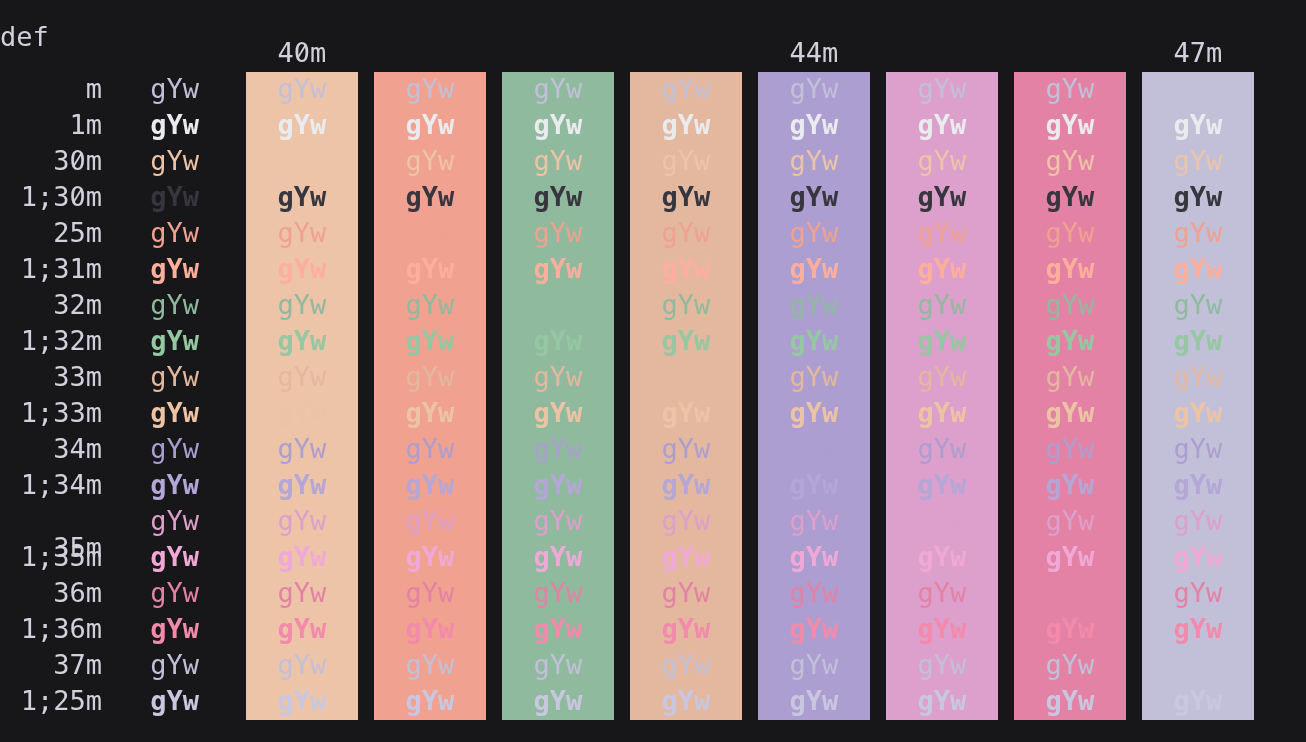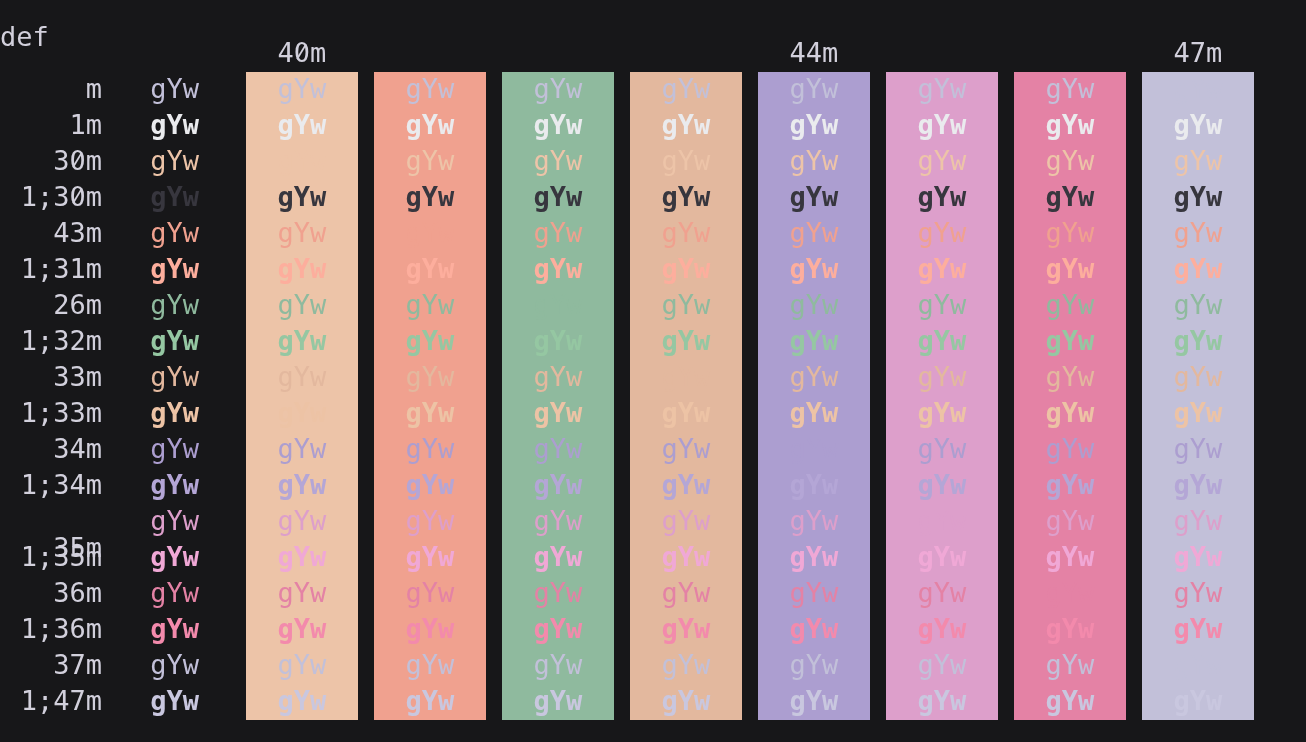--- a/index.html
+++ b/index.html
@@ -74,41 +74,41 @@
 <div class="rowlbl" style="top:179px">1;30m</div>
 <div class="defcell bold" style="top: 179px; color: rgb(55, 54, 62);">gYw</div>
 <div class="cell bold" style="top: 179px; left: 246px; color: rgb(55, 54, 62);">gYw</div>
 <div class="cell bold" style="top: 179px; left: 374px; color: rgb(55, 54, 62);">gYw</div>
 <div class="cell bold" style="top: 179px; left: 502px; color: rgb(55, 54, 62);">gYw</div>
 <div class="cell bold" style="top: 179px; left: 630px; color: rgb(55, 54, 62);">gYw</div>
 <div class="cell bold" style="top: 179px; left: 758px; color: rgb(55, 54, 62);">gYw</div>
 <div class="cell bold" style="top: 179px; left: 886px; color: rgb(55, 54, 62);">gYw</div>
 <div class="cell bold" style="top: 179px; left: 1014px; color: rgb(55, 54, 62);">gYw</div>
 <div class="cell bold" style="top: 179px; left: 1142px; color: rgb(55, 54, 62);">gYw</div>
-<div class="rowlbl" style="top:215px">43m</div>
+<div class="rowlbl" style="top:215px">25m</div>
 <div class="defcell" style="top: 215px; color: rgb(240, 161, 143);">gYw</div>
 <div class="cell" style="top: 215px; left: 246px; color: rgb(240, 161, 143);">gYw</div>
 <div class="cell" style="top: 215px; left: 374px; color: rgb(240, 161, 143);">gYw</div>
 <div class="cell" style="top: 215px; left: 502px; color: rgb(240, 161, 143);">gYw</div>
 <div class="cell" style="top: 215px; left: 630px; color: rgb(240, 161, 143);">gYw</div>
 <div class="cell" style="top: 215px; left: 758px; color: rgb(240, 161, 143);">gYw</div>
 <div class="cell" style="top: 215px; left: 886px; color: rgb(240, 161, 143);">gYw</div>
 <div class="cell" style="top: 215px; left: 1014px; color: rgb(240, 161, 143);">gYw</div>
 <div class="cell" style="top: 215px; left: 1142px; color: rgb(240, 161, 143);">gYw</div>
 <div class="rowlbl" style="top:251px">1;31m</div>
 <div class="defcell bold" style="top: 251px; color: rgb(253, 174, 157);">gYw</div>
 <div class="cell bold" style="top: 251px; left: 246px; color: rgb(253, 174, 157);">gYw</div>
 <div class="cell bold" style="top: 251px; left: 374px; color: rgb(253, 174, 157);">gYw</div>
 <div class="cell bold" style="top: 251px; left: 502px; color: rgb(253, 174, 157);">gYw</div>
 <div class="cell bold" style="top: 251px; left: 630px; color: rgb(253, 174, 157);">gYw</div>
 <div class="cell bold" style="top: 251px; left: 758px; color: rgb(253, 174, 157);">gYw</div>
 <div class="cell bold" style="top: 251px; left: 886px; color: rgb(253, 174, 157);">gYw</div>
 <div class="cell bold" style="top: 251px; left: 1014px; color: rgb(253, 174, 157);">gYw</div>
 <div class="cell bold" style="top: 251px; left: 1142px; color: rgb(253, 174, 157);">gYw</div>
-<div class="rowlbl" style="top:287px">26m</div>
+<div class="rowlbl" style="top:287px">32m</div>
 <div class="defcell" style="top: 287px; color: rgb(143, 186, 158);">gYw</div>
 <div class="cell" style="top: 287px; left: 246px; color: rgb(143, 186, 158);">gYw</div>
 <div class="cell" style="top: 287px; left: 374px; color: rgb(143, 186, 158);">gYw</div>
 <div class="cell" style="top: 287px; left: 502px; color: rgb(143, 186, 158);">gYw</div>
 <div class="cell" style="top: 287px; left: 630px; color: rgb(143, 186, 158);">gYw</div>
 <div class="cell" style="top: 287px; left: 758px; color: rgb(143, 186, 158);">gYw</div>
 <div class="cell" style="top: 287px; left: 886px; color: rgb(143, 186, 158);">gYw</div>
 <div class="cell" style="top: 287px; left: 1014px; color: rgb(143, 186, 158);">gYw</div>
 <div class="cell" style="top: 287px; left: 1142px; color: rgb(143, 186, 158);">gYw</div>
 <div class="rowlbl" style="top:323px">1;32m</div>
@@ -204,21 +204,21 @@
 <div class="rowlbl" style="top:647px">37m</div>
 <div class="defcell" style="top: 647px; color: rgb(194, 192, 217);">gYw</div>
 <div class="cell" style="top: 647px; left: 246px; color: rgb(194, 192, 217);">gYw</div>
 <div class="cell" style="top: 647px; left: 374px; color: rgb(194, 192, 217);">gYw</div>
 <div class="cell" style="top: 647px; left: 502px; color: rgb(194, 192, 217);">gYw</div>
 <div class="cell" style="top: 647px; left: 630px; color: rgb(194, 192, 217);">gYw</div>
 <div class="cell" style="top: 647px; left: 758px; color: rgb(194, 192, 217);">gYw</div>
 <div class="cell" style="top: 647px; left: 886px; color: rgb(194, 192, 217);">gYw</div>
 <div class="cell" style="top: 647px; left: 1014px; color: rgb(194, 192, 217);">gYw</div>
 <div class="cell" style="top: 647px; left: 1142px; color: rgb(194, 192, 217);">gYw</div>
-<div class="rowlbl" style="top:683px">1;47m</div>
+<div class="rowlbl" style="top:683px">1;25m</div>
 <div class="defcell bold" style="top: 683px; color: rgb(201, 199, 223);">gYw</div>
 <div class="cell bold" style="top: 683px; left: 246px; color: rgb(201, 199, 223);">gYw</div>
 <div class="cell bold" style="top: 683px; left: 374px; color: rgb(201, 199, 223);">gYw</div>
 <div class="cell bold" style="top: 683px; left: 502px; color: rgb(201, 199, 223);">gYw</div>
 <div class="cell bold" style="top: 683px; left: 630px; color: rgb(201, 199, 223);">gYw</div>
 <div class="cell bold" style="top: 683px; left: 758px; color: rgb(201, 199, 223);">gYw</div>
 <div class="cell bold" style="top: 683px; left: 886px; color: rgb(201, 199, 223);">gYw</div>
 <div class="cell bold" style="top: 683px; left: 1014px; color: rgb(201, 199, 223);">gYw</div>
 <div class="cell bold" style="top: 683px; left: 1142px; color: rgb(201, 199, 223);">gYw</div>
 

